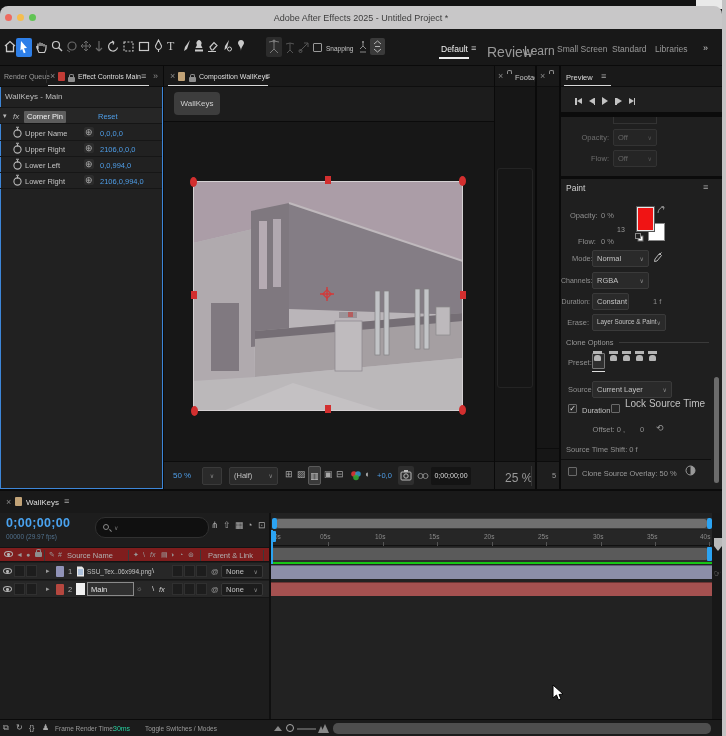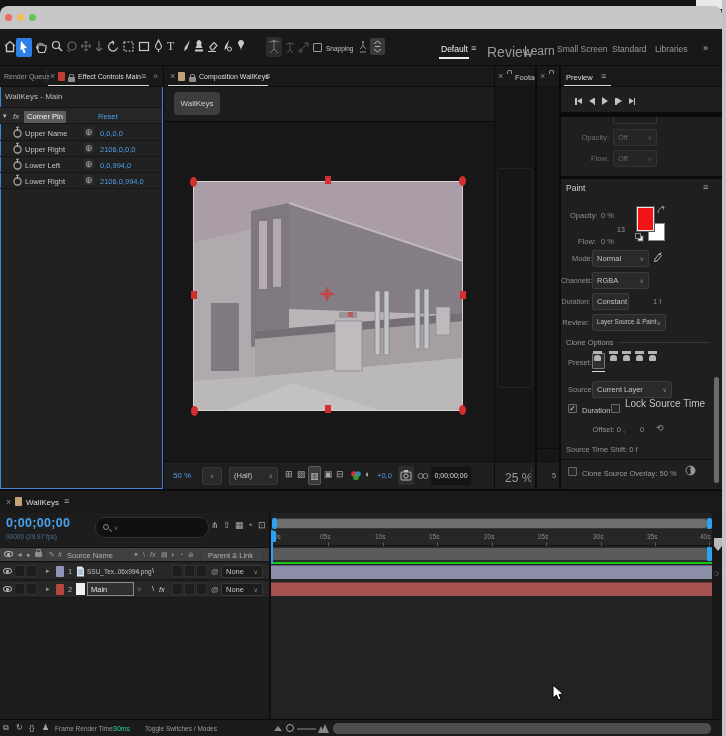--- a/index.html
+++ b/index.html
@@ -33,20 +33,21 @@
 <div id="root">
 
   <div class="abs" style="left:0;top:0;width:726px;height:6px;background:#131313"></div>
   <div class="abs" style="left:696px;top:0;width:30px;height:9px;background:#e9e9e9"></div>
   <div class="abs" style="left:722px;top:0;width:4px;height:736px;background:#c4c3c4"></div>
 
   <div class="abs" style="left:0;top:6px;width:722px;height:23px;background:#c8c7c8;border-radius:8px 8px 0 0">
     <div class="abs" style="left:5px;top:8px;width:7px;height:7px;border-radius:50%;background:#ee6a5f"></div>
     <div class="abs" style="left:17px;top:8px;width:7px;height:7px;border-radius:50%;background:#f5bd4f"></div>
     <div class="abs" style="left:29px;top:8px;width:7px;height:7px;border-radius:50%;background:#61c454"></div>
+    <div class="abs" style="left:0;top:7px;width:722px;text-align:center;font-size:9px;color:#3d3d3d">Adobe After Effects 2025 - Untitled Project *</div>
   </div>
 
   <div class="abs" style="left:0;top:29px;width:722px;height:37px;background:#181818;border-bottom:1px solid #0a0a0a">
 
     <div class="abs" style="left:4px;top:11px"><svg width="12" height="13">
           <path d="M1,6 L6,1.5 L11,6 M2.5,5.5 V11.5 H9.5 V5.5" fill="none" stroke="#c9c9c9" stroke-width="1.3"></path>
         </svg></div>
     <div class="abs" style="left:16px;top:9px;width:16px;height:19px;background:#2e7fe8;border-radius:2px"><svg width="16" height="19">
           <path d="M5,3 L11,10 L8,10.2 L9.6,14.5 L7.8,15.2 L6.2,11 L4.4,12.6 Z" fill="#fff"></path>
         </svg></div>
@@ -380,21 +381,21 @@
         <span class="cv">∨</span>
       </div>
 
     <div class="abs" style="left:0;top:232px;width:29px;text-align:right;font-size:7px;color:#909090">Duration:</div>
     <div class="abs drop" style="left:31px;top:227px;width:37px;height:17px">
         <span>Constant</span>
         <span class="cv">∨</span>
       </div>
     <div class="abs" style="left:92px;top:231px;font-size:7.5px;color:#8a8a8a">1 f</div>
 
-    <div class="abs" style="left:0;top:252px;width:28px;text-align:right;font-size:7.5px;color:#909090">Review:</div>
+    <div class="abs" style="left:0;top:252px;width:28px;text-align:right;font-size:7.5px;color:#909090">Erase:</div>
     <div class="abs drop" style="left:31px;top:248px;width:74px;height:17px;font-size:6.3px">
         <span>Layer Source &amp; Paint</span>
         <span class="cv">∨</span>
       </div>
 
     <div class="abs" style="left:5px;top:272px;font-size:7.5px;color:#9a9a9a">Clone Options</div>
     <div class="abs" style="left:58px;top:276px;width:90px;height:1px;background:#3a3a3a"></div>
 
     <div class="abs" style="left:7px;top:292px;font-size:7.5px;color:#909090">Preset:</div>
     <div class="abs" style="left:31px;top:287px;width:13px;height:16px;background:#2f2f2f;border:1px solid #777;border-radius:1px"><span class="stamp" style="margin:1px auto"></span></div>
@@ -451,21 +452,21 @@
       <div class="abs" style="left:95px;top:4px;width:114px;height:21px;background:#101010;border:1px solid #303030;border-radius:10px">
         <span class="mag" style="position:absolute;left:7px;top:6px"></span>
         <span class="abs" style="left:18px;top:6px;font-size:6px;color:#777">∨</span>
       </div>
       <span class="abs ic" style="left:211px;top:8px">⋔</span>
       <span class="abs ic" style="left:223px;top:8px">⇧</span>
       <span class="abs ic" style="left:235px;top:8px">▦</span>
       <span class="abs ic" style="left:247px;top:8px">◔</span>
       <span class="abs ic" style="left:258px;top:8px">⊡</span>
 
-      <div class="abs" style="left:0;top:34px;width:270px;height:15px;background:#404040;border-top:1px solid #131313;border-bottom:1px solid #131313">
+      <div class="abs" style="left:0;top:34px;width:270px;height:15px;background:#7f1d1d;border-top:1px solid #131313;border-bottom:1px solid #131313">
         <span class="eye" style="position:absolute;left:4px;top:3px;margin:0"></span>
         <span class="abs" style="left:16px;top:3px;font-size:7px;color:#999">◄</span>
         <span class="abs" style="left:26px;top:3px;font-size:7px;color:#999">●</span>
         <span class="lock" style="position:absolute;left:35px;top:4px;margin:0"></span>
         <span class="abs" style="left:44px;top:2px;width:1px;height:11px;background:#3a3a3a"></span>
         <span class="abs" style="left:49px;top:3px;font-size:7px;color:#999">✎</span>
         <span class="abs" style="left:58px;top:3px;font-size:7px;color:#999">#</span>
         <span class="abs" style="left:67px;top:3px;font-size:7.5px;color:#b0b0b0">Source Name</span>
         <span class="abs" style="left:128px;top:2px;width:1px;height:11px;background:#3a3a3a"></span>
         <span class="abs" style="left:133px;top:3px;font-size:7px;color:#999">✦</span>

